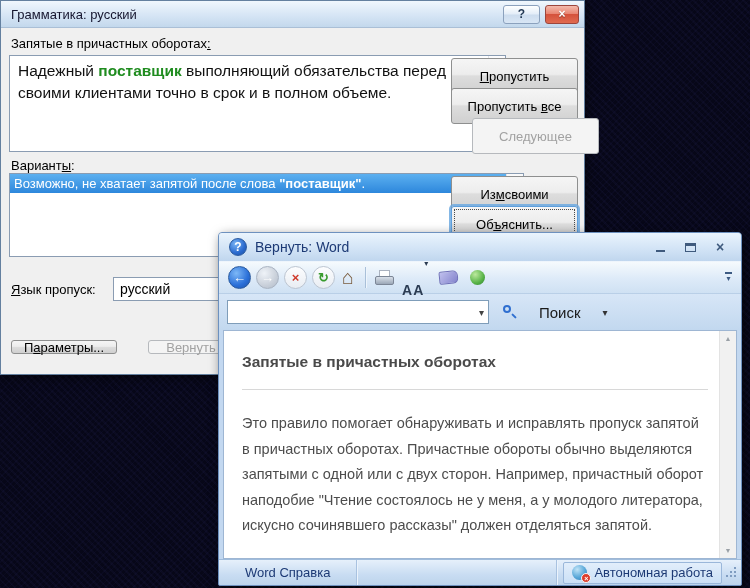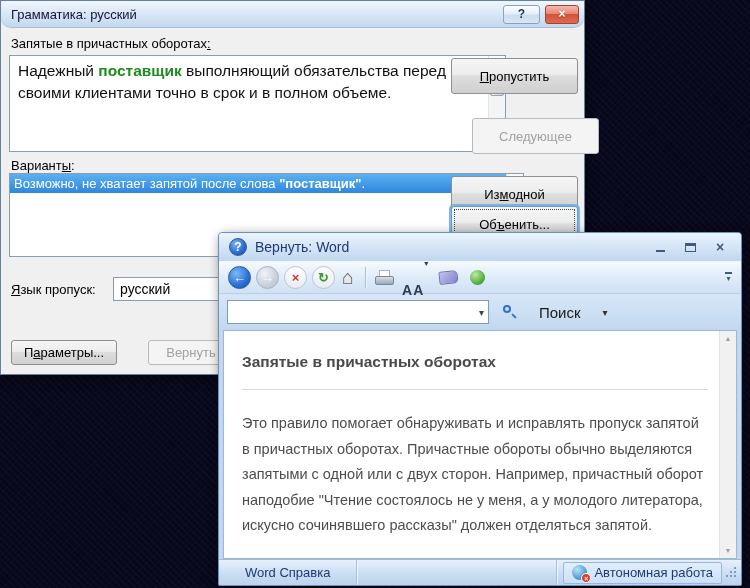--- a/index.html
+++ b/index.html
@@ -15,21 +15,20 @@
   
   .gdlg {
     position:absolute; left:0; top:0; width:585px; height:375px;
     background:#f0f0f0; border:1px solid #64809f;
     box-shadow:2px 3px 9px rgba(0,0,0,.55);
   }
   .gdlg-titlebar {
     height:27px; display:flex; align-items:center; padding:0 5px 0 10px;
     background:linear-gradient(#f0f7fd,#d6e5f5 55%,#c3d8ec);
     border-bottom:1px solid #aabfd6;
-    border-radius:10px;
   }
   .gdlg-title { flex:1; font-size:13px; color:#15152e; }
   .cap-btn { height:19px; border-radius:3px; display:flex; align-items:center; justify-content:center; font-size:12px; font-weight:bold; }
   .cap-help { width:37px; border:1px solid #8ba1bd; color:#243a55;
     background:linear-gradient(#feffff,#e3edf8 48%,#ccdcee 52%,#d8e6f5); }
   .cap-close { width:34px; margin-left:5px; border:1px solid #9c453c; color:#fff;
     background:linear-gradient(#f3baac,#e98673 45%,#d5523c 50%,#e06a50);
     text-shadow:0 1px 1px rgba(0,0,0,.35); }
   .lbl { position:absolute; font-size:13px; color:#000; }
   .mn { text-decoration:underline; }
@@ -49,21 +48,21 @@
   .sb-btn { height:15px; display:flex; align-items:center; justify-content:center;
     font-size:7px; color:#58636f; background:linear-gradient(#fdfdfe,#e9ebef); }
   .sb-btn.down { margin-top:auto; }
   .sb-thumb { margin:1px 1px; height:24px; border:1px solid #9aa4b4; border-radius:2px;
     background:linear-gradient(90deg,#eef0f4,#cfd5de); }
   .sb-dim .sb-btn { color:#c3c7cd; background:#fafafa; }
   .combo { position:absolute; left:112px; top:276px; width:245px; height:24px;
     background:#fff; border:1px solid #8a9cb2; font-size:14px; color:#000;
     display:flex; align-items:center; padding:0 6px; }
   .btn {
-    position:absolute; height:25px; border:1px solid #8e8f8f; border-radius:3px;
+    position:absolute; height:14px; border:1px solid #8e8f8f; border-radius:3px;
     display:flex; align-items:center; justify-content:center; font-size:13px; color:#000;
     background:linear-gradient(#f5f5f5,#ededed 45%,#dddddd 50%,#d0d0d0);
   }
   .btn.disabled { border-color:#b6b9bd; background:#f4f4f4; color:#a2a2a2;margin-left:21px; }
   .btn.focused { border-color:#5e9edb; box-shadow:0 0 0 2px rgba(110,170,225,.85);
     outline:1px dotted #4a4a4a; outline-offset:-4px; }
   .rbtn { left:450px; width:127px; height:36px; }
   
   .help {
     position:absolute; left:218px; top:232px; width:524px; height:354px;
@@ -191,28 +190,31 @@
     <button class="btn" style="left:10px;top:339px;width:106px">
         <span><span>П</span><span class="mn">а</span><span>раметры...</span></span>
       </button>
     <button class="btn disabled" style="left:126px;top:339px;width:86px">
         <span>Вернуть</span>
       </button>
 
     <button class="btn rbtn" style="top:57px">
         <span><span class="mn">П</span><span>ропустить</span></span>
       </button>
+    <button class="btn rbtn" style="top:87px">
+        <span><span>Пропустить </span><span class="mn">в</span><span>се</span></span>
+      </button>
     <button class="btn rbtn disabled" style="top:117px">
         <span>Следующее</span>
       </button>
     <button class="btn rbtn" style="top:175px">
-        <span><span>Из</span><span class="mn">м</span><span>одной</span></span>
+        <span><span>Из</span><span class="mn">м</span><span>своими</span></span>
       </button>
     <button class="btn rbtn focused" style="top:205px">
-        <span><span>Об</span><span class="mn">ъ</span><span>енить...</span></span>
+        <span><span>Об</span><span class="mn">ъ</span><span>яснить...</span></span>
       </button>
   </section>
 
   <section class="help">
     <div class="help-titlebar">
       <span class="q-orb">
           <span>?</span>
         </span>
       <span class="help-title">Вернуть: Word</span>
       <span class="winbtn">

